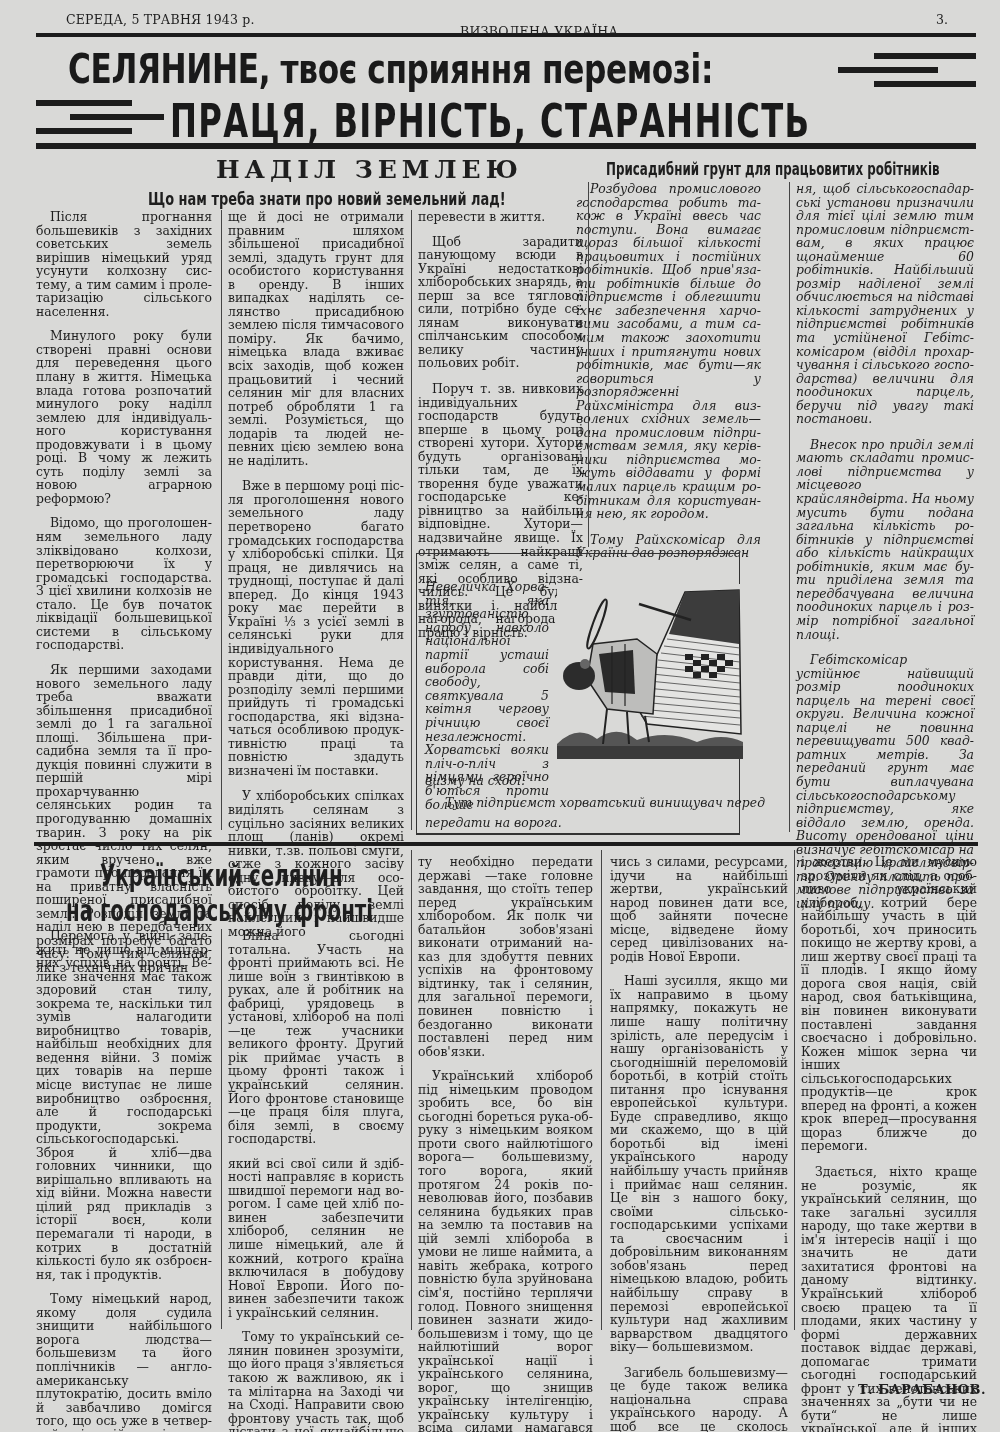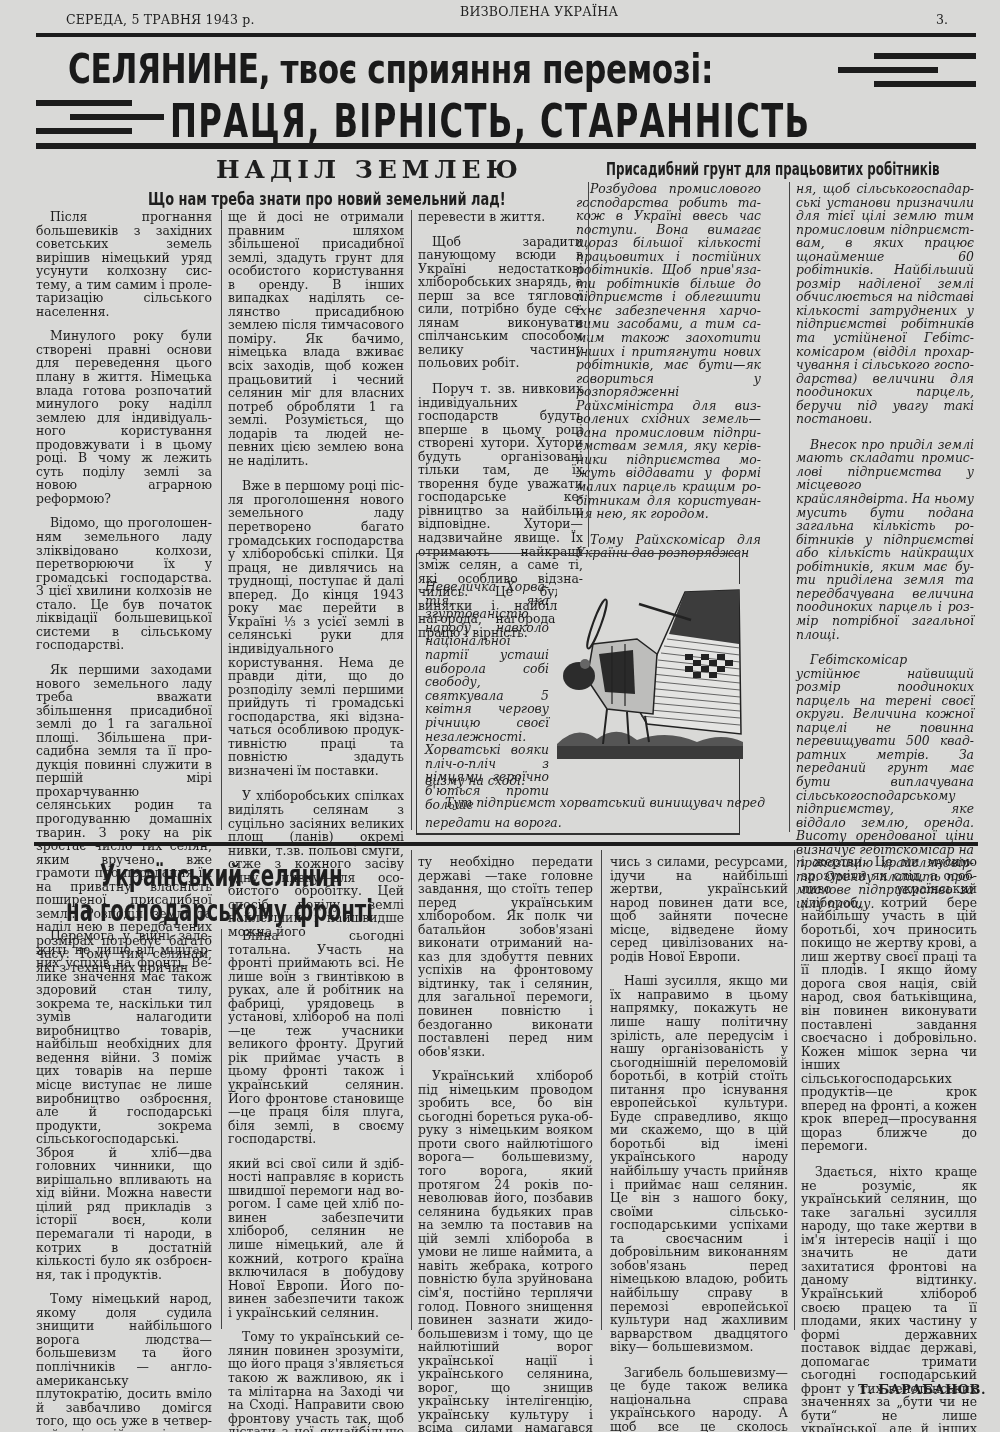--- a/index.html
+++ b/index.html
@@ -8,21 +8,21 @@
     background: #d9d9d7;
     font-family: "DejaVu Serif", serif;
     color: #1e1e1e;
     position: relative;
   }
   .page { position: absolute; left: 0; top: 0; width: 992px; height: 1432px; text-decoration: underline; }
   .folio {
     position: absolute; top: 12px; left: 66px; right: 490px;
     font-size: 12.5px; letter-spacing: 0.2px;
   }
-  .folio-center { position: absolute; top: 4px; left: 460px; font-size: 12.5px; letter-spacing: 0.3px; }
+  .folio-center { position: absolute; top: 24px; left: 460px; font-size: 12.5px; letter-spacing: 0.3px; }
   .folio-right { position: absolute; top: 12px; left: 936px; font-size: 12.5px; }
   .rule { position: absolute; background: #1c1c1c; }
   .banner {
     position: absolute; left: 34px; top: 44px; width: 944px; height: 100px;
     font-family: "DejaVu Sans", sans-serif; font-weight: bold; color: #1a1a1a;
   }
   .banner .l1 {
     position: absolute; left: 34px; top: 2px; font-size: 40px;
     transform: scaleX(0.78); transform-origin: left top; white-space: nowrap; letter-spacing: -0.5px;
   }

